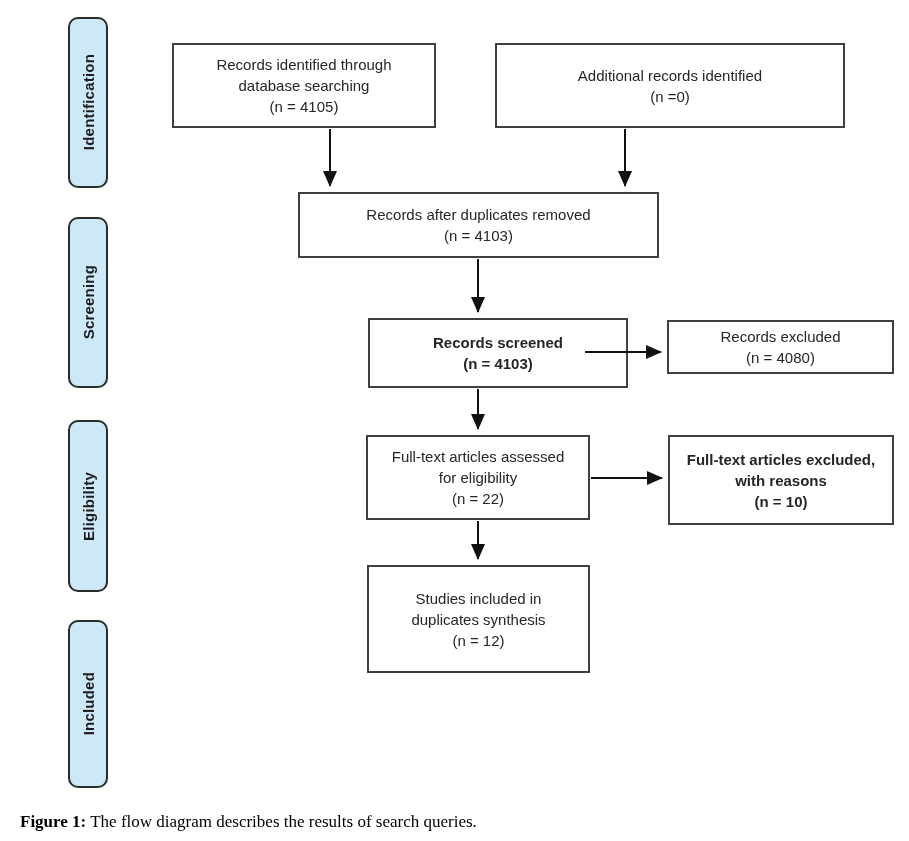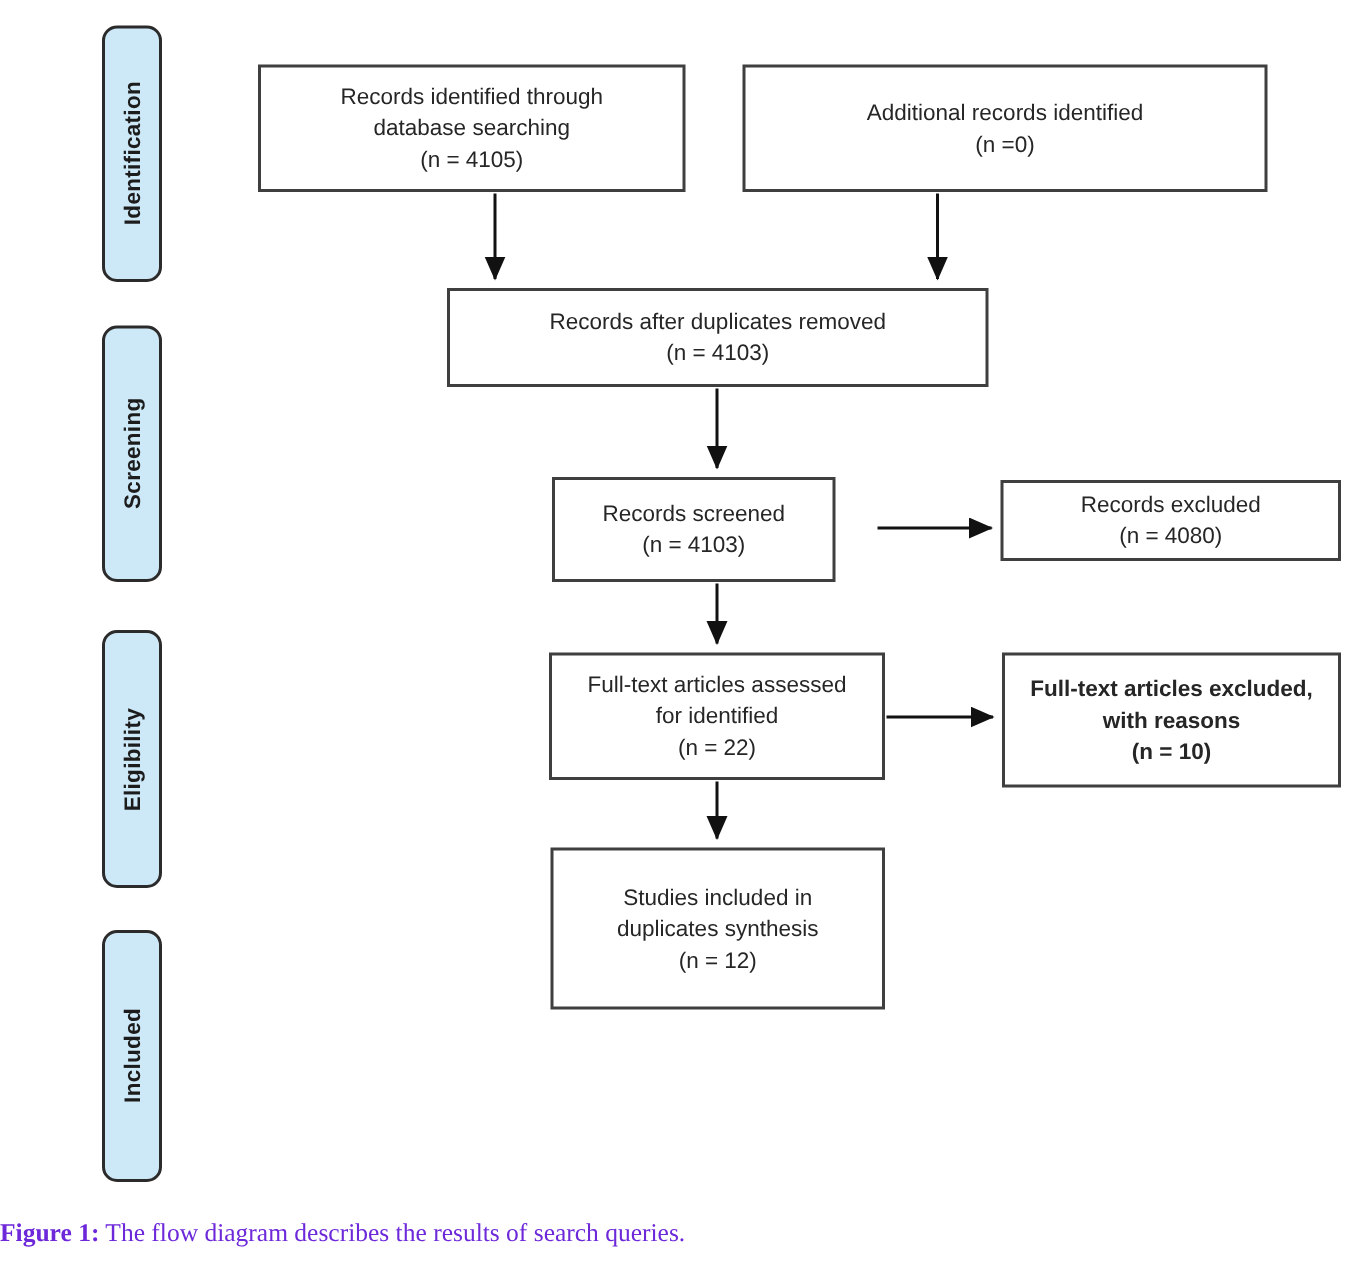--- a/index.html
+++ b/index.html
@@ -41,24 +41,24 @@
     font-size:15px;
     line-height:21px;
     color:#262626;
   }
   .arrow-layer{
     position:absolute;left:0;top:0;width:909px;height:841px;
     pointer-events:none;
   }
   .caption{
     position:absolute;
-    left:0;top:812px;
+    left:20px;top:812px;
     font-family:"Liberation Serif", serif;
     font-size:17px;
-    color:#6d28d9;
+    color:#000000;
     white-space:nowrap;
   }
   .caption b{font-weight:bold;}
 </style>
 </head>
 <body>
 
 <div class="canvas">
 
   <div class="stage" style="top:17px;height:171px;">
@@ -67,49 +67,49 @@
   <div class="stage" style="top:217px;height:171px;">
     <span class="vtext">Screening</span>
   </div>
   <div class="stage" style="top:420px;height:172px;">
     <span class="vtext">Eligibility</span>
   </div>
   <div class="stage" style="top:620px;height:168px;">
     <span class="vtext">Included</span>
   </div>
 
-  <div class="fbox" style="left:172px;top:43px;width:285px;height:85px;">
+  <div class="fbox" style="left:172px;top:43px;width:264px;height:85px;">
     <span>Records identified through</span>
     <span>database searching</span>
     <span>(n = 4105)</span>
   </div>
 
   <div class="fbox" style="left:495px;top:43px;width:350px;height:85px;">
     <span>Additional records identified</span>
     <span>(n =0)</span>
   </div>
 
   <div class="fbox" style="left:298px;top:192px;width:361px;height:66px;">
     <span>Records after duplicates removed</span>
     <span>(n = 4103)</span>
   </div>
 
-  <div class="fbox" style="left:368px;top:318px;width:189px;height:70px;">
+  <div class="fbox" style="left:368px;top:318px;width:260px;height:70px;font-weight:bold;">
     <span>Records screened</span>
     <span>(n = 4103)</span>
   </div>
 
   <div class="fbox" style="left:667px;top:320px;width:227px;height:54px;">
     <span>Records excluded</span>
     <span>(n = 4080)</span>
   </div>
 
   <div class="fbox" style="left:366px;top:435px;width:224px;height:85px;">
     <span>Full-text articles assessed</span>
-    <span>for identified</span>
+    <span>for eligibility</span>
     <span>(n = 22)</span>
   </div>
 
   <div class="fbox" style="left:668px;top:435px;width:226px;height:90px;font-weight:bold;">
     <span>Full-text articles excluded,</span>
     <span>with reasons</span>
     <span>(n = 10)</span>
   </div>
 
   <div class="fbox" style="left:367px;top:565px;width:223px;height:108px;">

